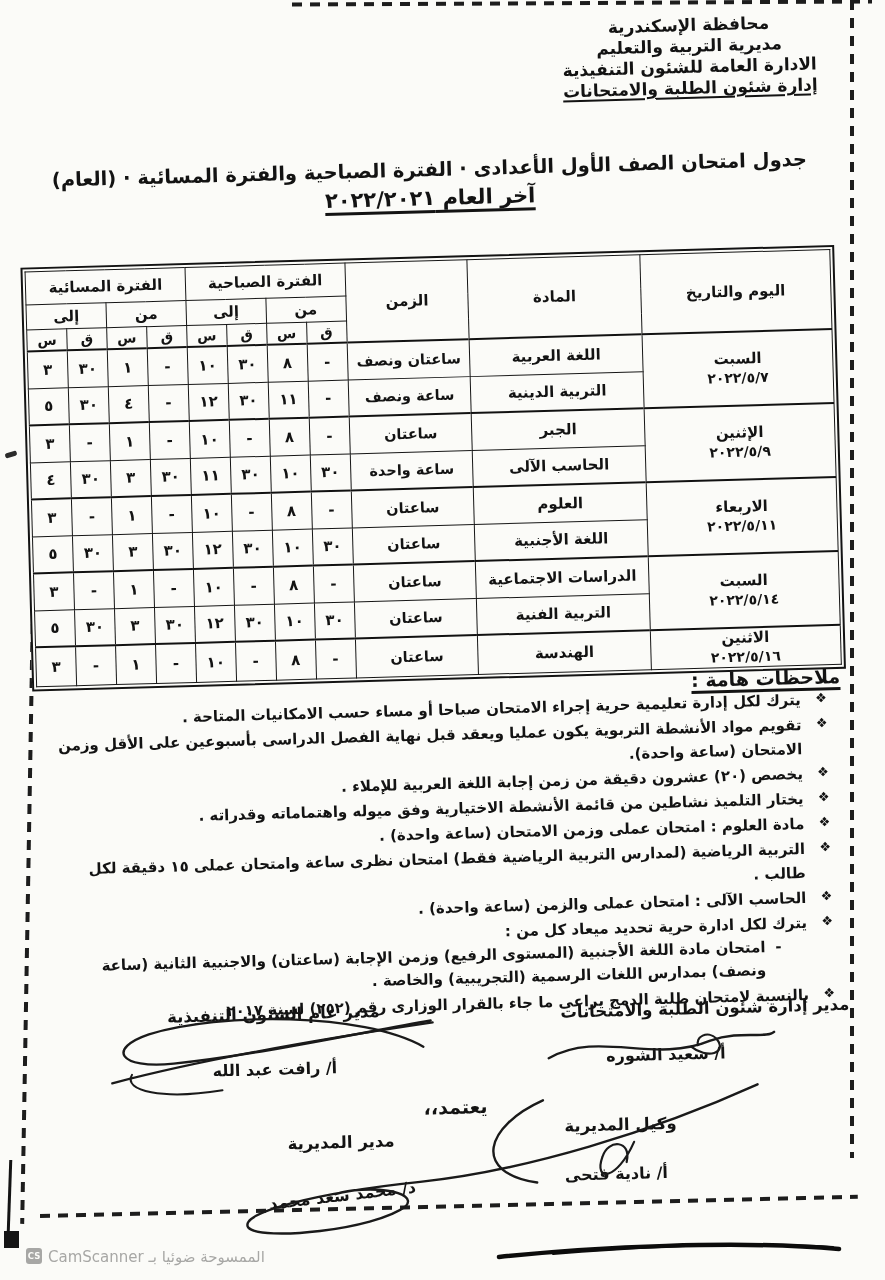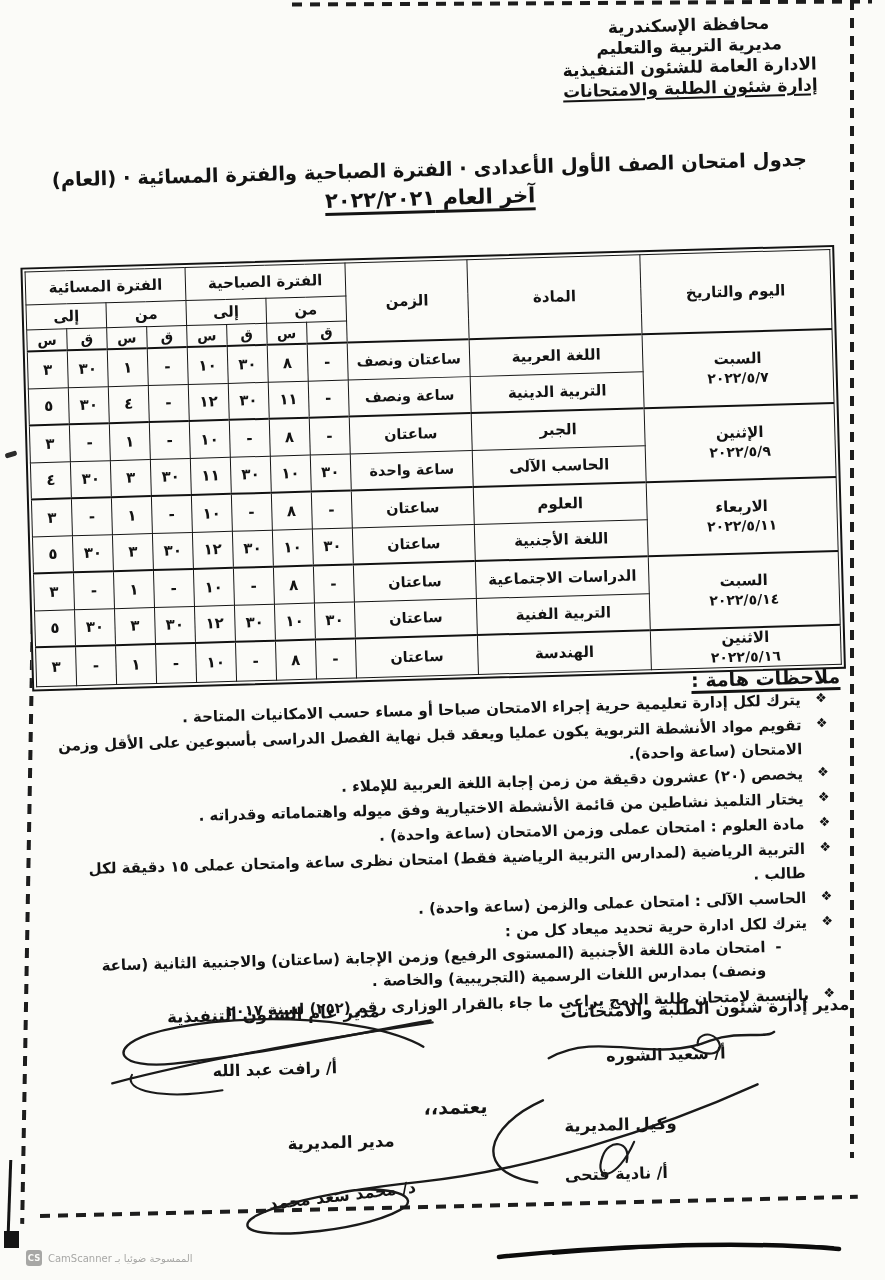--- a/index.html
+++ b/index.html
@@ -58,23 +58,23 @@
   .sig-right .sig-name{margin:26px 125px 0 0;}
   .sig-left{top:1000px;left:108px;width:310px;text-align:center;}
   .sig-left .sig-name{margin-top:36px;}
   .approve{position:absolute;top:1096px;left:0;right:0;text-align:center;font-size:19px;font-weight:bold;}
   .sig-deputy{top:1120px;right:222px;width:180px;text-align:right;}
   .sig-deputy .sig-name{margin:30px 10px 0 0;}
   .sig-director{top:1130px;left:232px;width:190px;text-align:center;}
   .sig-director .sig-name{margin-top:34px;transform:rotate(-5deg);}
   .flourish{position:absolute;top:1085px;left:200px;pointer-events:none;}
   
-  .watermark{position:absolute;left:26px;bottom:14px;display:flex;align-items:center;gap:6px;direction:ltr;color:#a7a7a5;}
+  .watermark{position:absolute;left:26px;bottom:14px;display:flex;align-items:flex-start;gap:6px;direction:ltr;color:#a7a7a5;}
   .cs-icon{width:16px;height:16px;background:#a7a7a5;border-radius:3px;color:#fbfbf8;font-size:8.5px;font-weight:bold;display:flex;align-items:center;justify-content:center;}
-  .wm-text{font-size:10px;direction:rtl;}
+  .wm-text{font-size:15px;direction:rtl;}
   .artifact{position:absolute;background:#141414;}
   .a-block{left:4px;top:1231px;width:15px;height:17px;}
   .a-line{left:8px;top:1160px;width:2.5px;height:72px;transform:rotate(2deg);}
   .a-speck{left:5px;top:452px;width:12px;height:5px;border-radius:2px;transform:rotate(-18deg);background:#2c2c2c;}
   .swoosh{position:absolute;left:493px;top:1236px;}
 </style>
 </head>
 <body>
 
 <div class="sheet">

